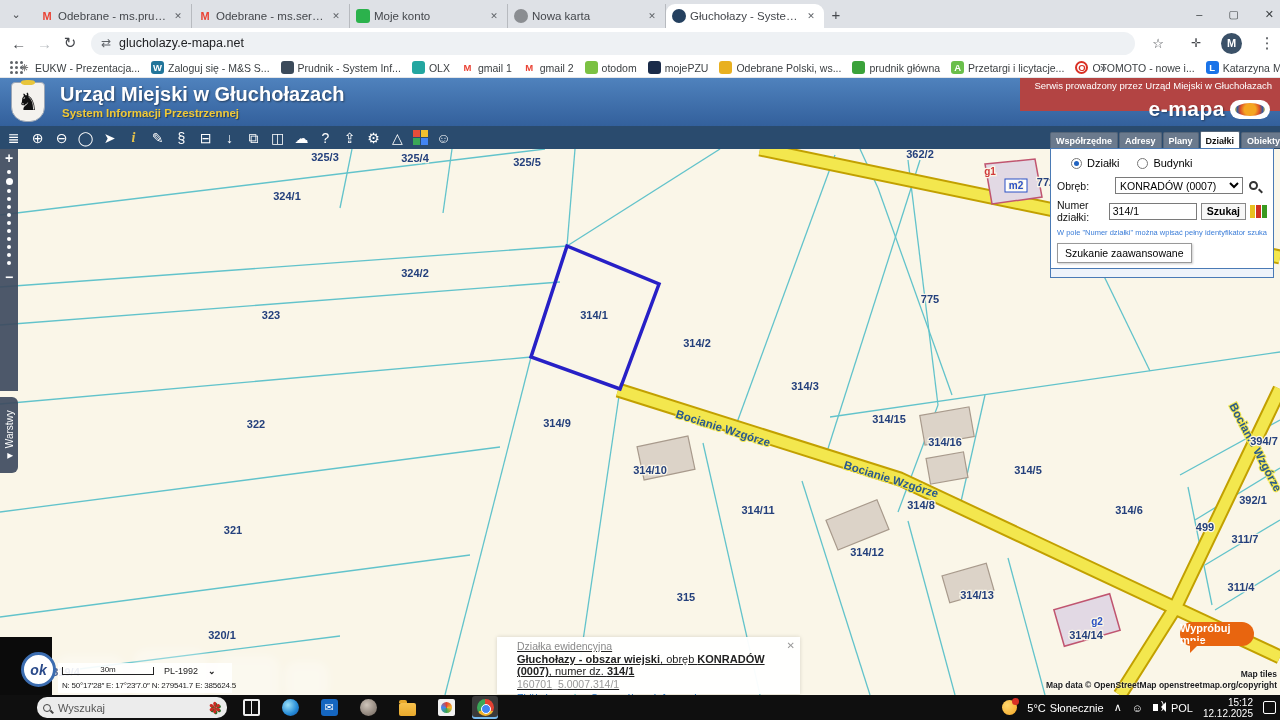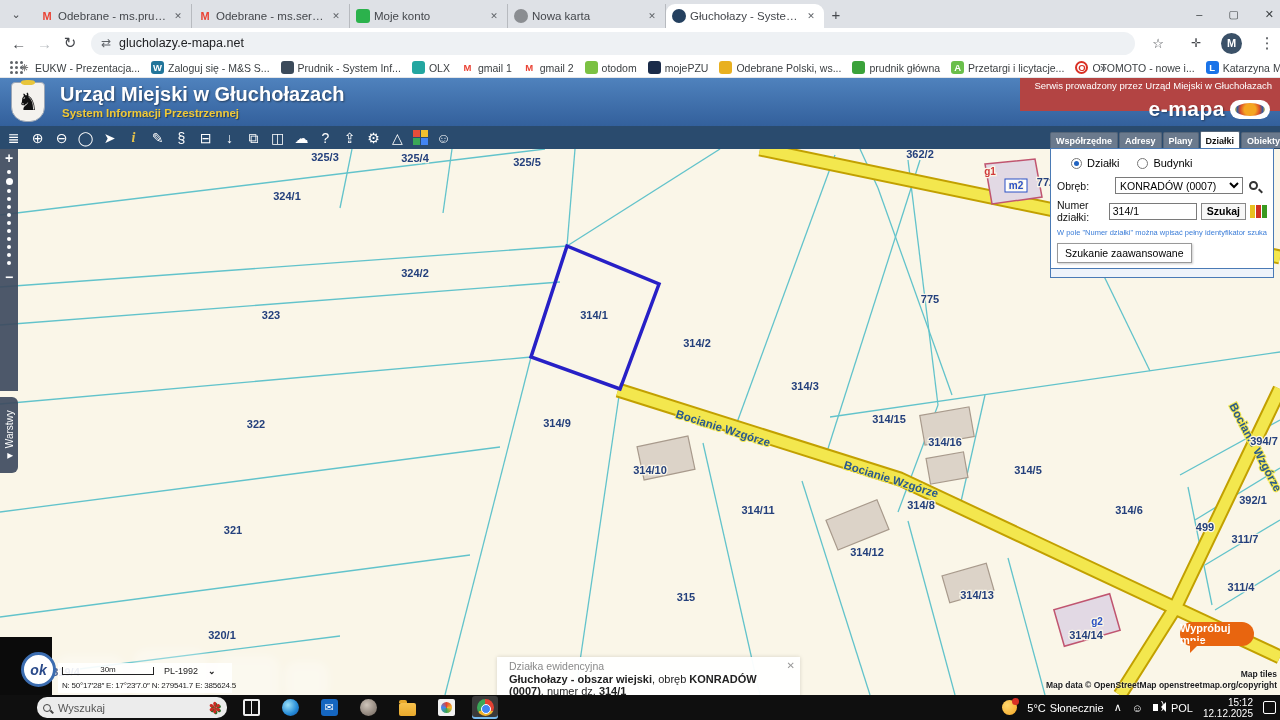--- a/index.html
+++ b/index.html
@@ -118,22 +118,22 @@
               transform:rotate(45deg);}
   .clr-bars{display:flex;gap:1px;margin-left:4px;cursor:pointer;}
   .clr-bars i{width:5px;height:13px;display:block;}
   .hint{color:#3b7dd8;font-size:7.5px;white-space:nowrap;overflow:hidden;margin:2px 0 6px;}
   .btn-adv{font-size:10.5px;background:#fff;border:1px solid #999;box-shadow:1px 1px 2px rgba(0,0,0,.2);
            padding:3px 7px;cursor:pointer;}
   .panel-footer{background:#eef3fa;border:1px solid #4a7ab5;border-top:none;padding:4px 6px;
                 display:flex;gap:18px;color:#2a6ebb;font-size:10px;}
 
   
-  .popup{position:absolute;left:497px;top:508px;width:303px;height:57px;background:rgba(255,255,255,.96);
-         z-index:10;padding:3px 12px;font-size:11px;color:#222;box-shadow:0 0 4px rgba(0,0,0,.15);}
+  .popup{position:absolute;left:497px;top:488px;width:303px;height:57px;background:rgba(255,255,255,.96);
+         z-index:10;padding:3px 20px;font-size:11px;color:#222;box-shadow:0 0 4px rgba(0,0,0,.15);text-decoration:underline;}
   .popup-kind{color:#8a8a8a;font-size:10.5px;}
   .popup-close{position:absolute;right:5px;top:3px;color:#999;font-size:10px;cursor:pointer;}
   .popup-main{margin-top:1px;font-size:11px;}
   .popup-id{color:#999;font-size:10.5px;margin-top:1px;}
   #popup-links{display:flex;gap:11px;align-items:center;margin-top:2px;color:#1a6bc0;font-size:10.5px;}
   #popup-links .plink{cursor:pointer;}
   .plus-ic{width:12px;height:12px;border:1px solid #3aa23a;border-radius:50%;color:#3aa23a;
            font-size:10px;line-height:11px;text-align:center;font-weight:bold;cursor:pointer;}
 
   

